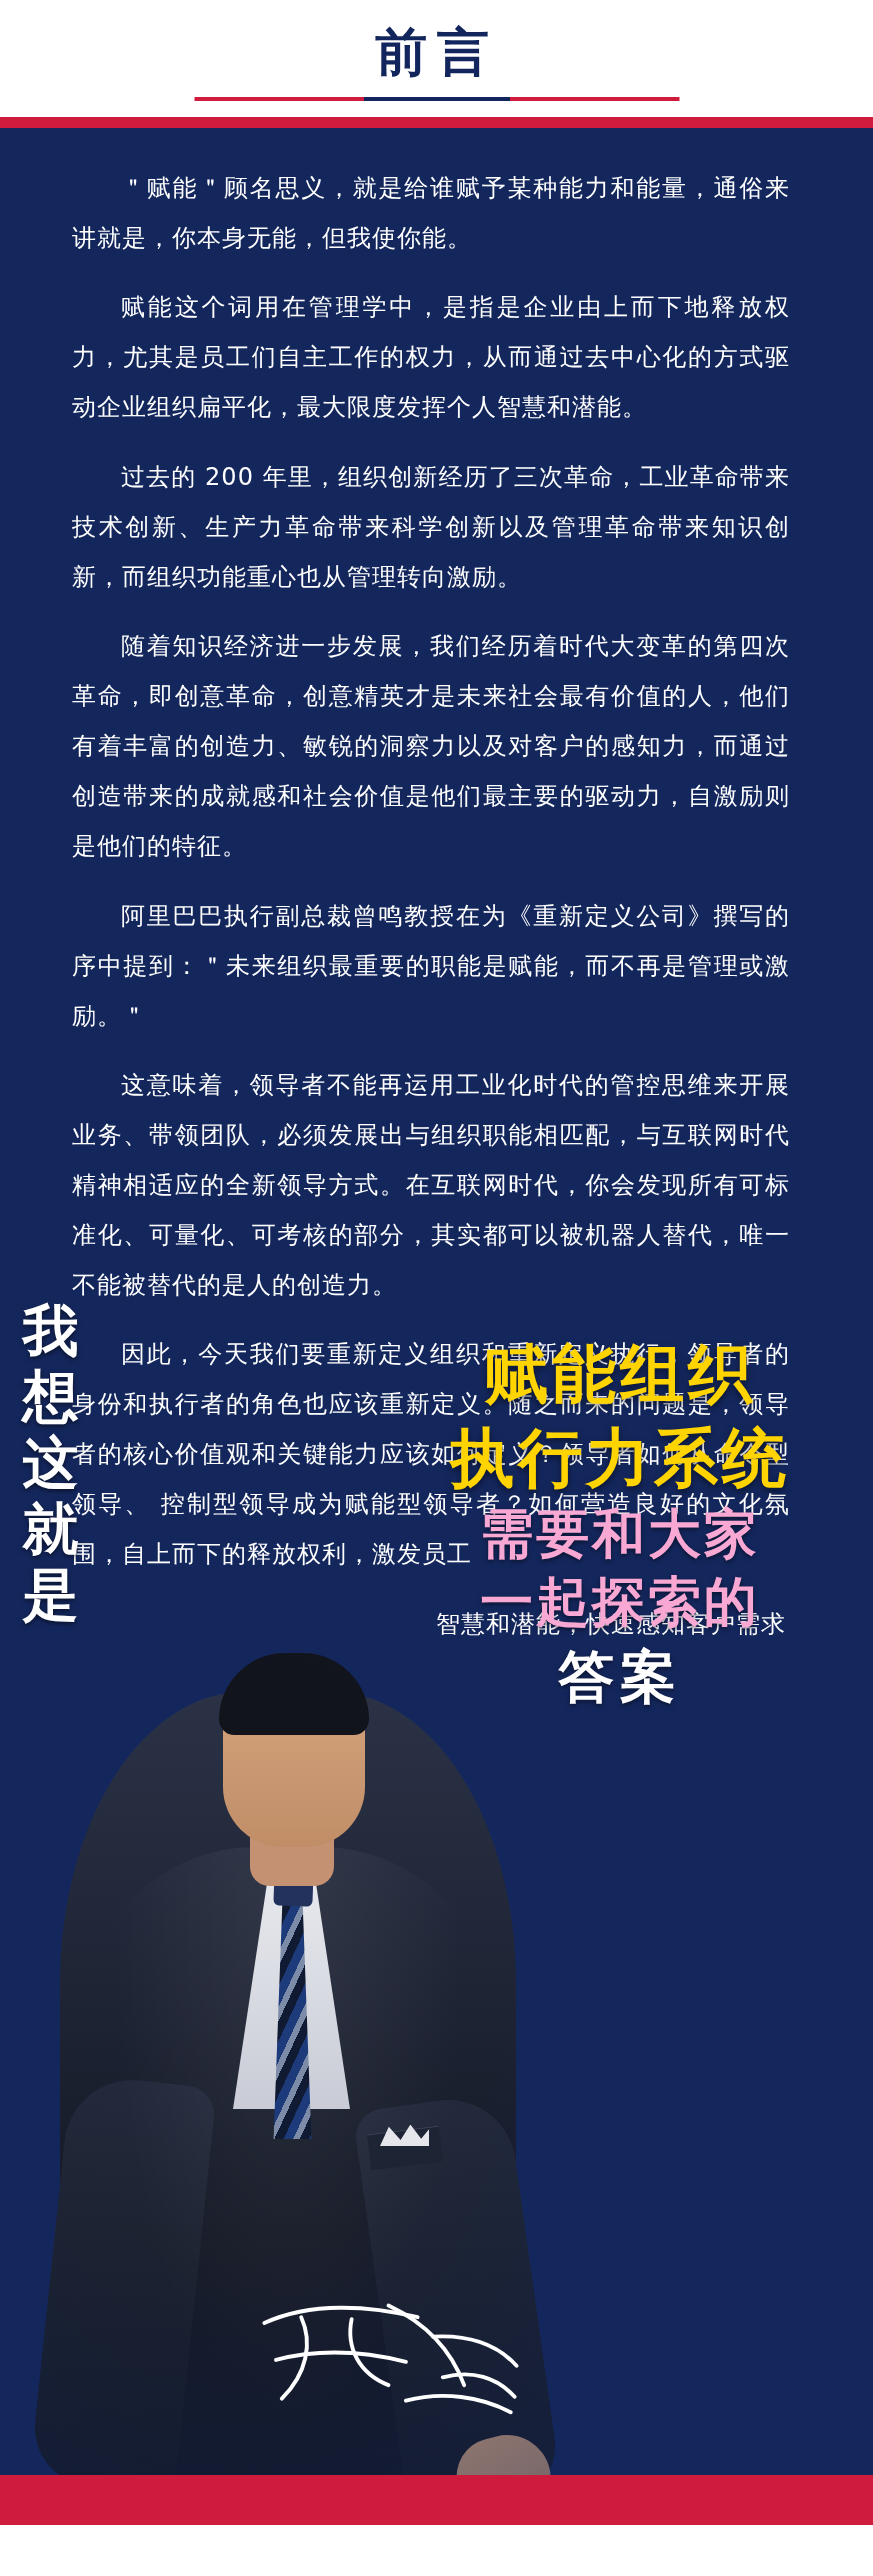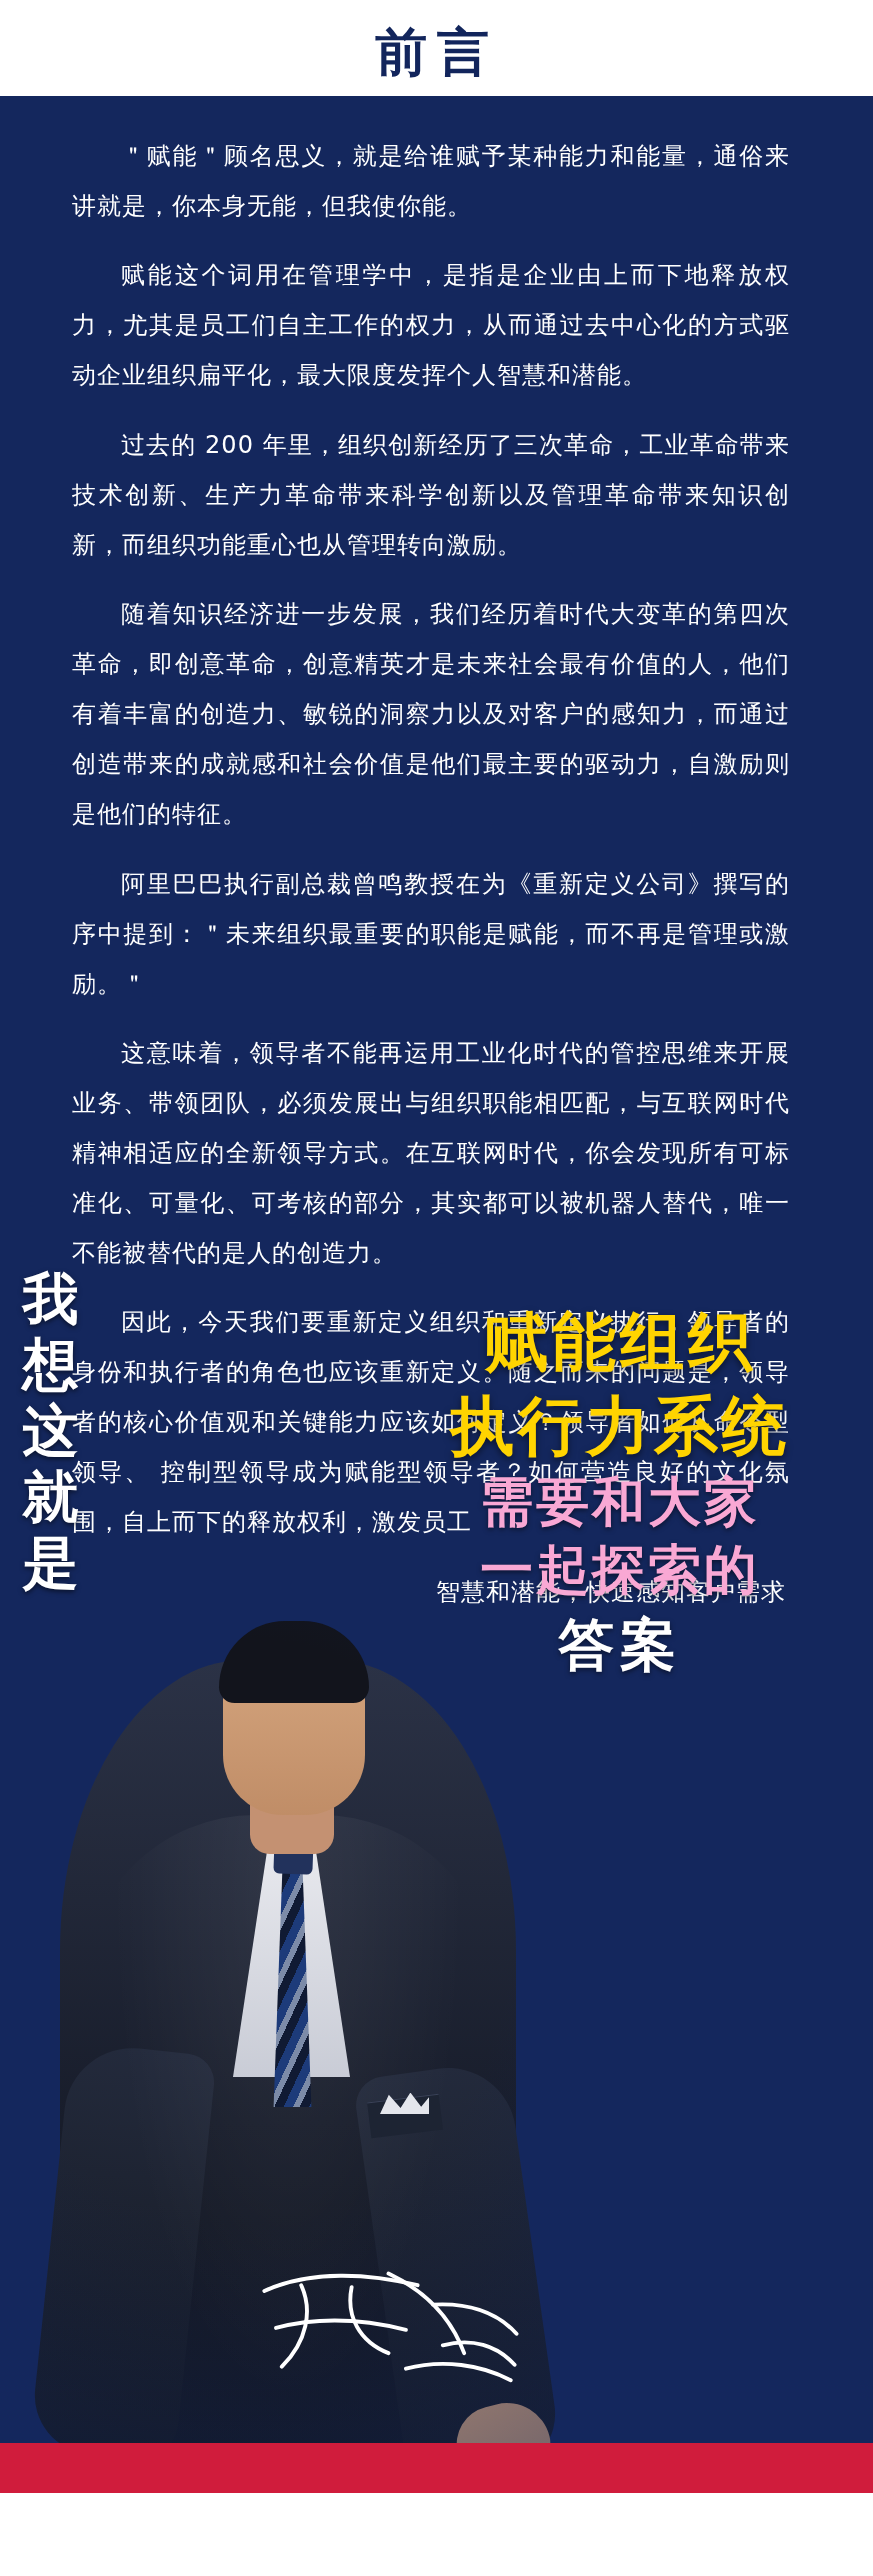--- a/index.html
+++ b/index.html
@@ -16,21 +16,21 @@
     height: 2576px;
     margin: 0 auto;
     background: #ffffff;
     overflow: hidden;
   }
 
   
   .header {
     position: relative;
     width: 874px;
-    height: 96px;
+    height: 128px;
     background: #ffffff;
     box-sizing: border-box;
   }
   .header-title {
     position: absolute;
     left: 0;
     right: 0;
     top: 17.5px;
     text-align: center;
     font-size: 52px;

